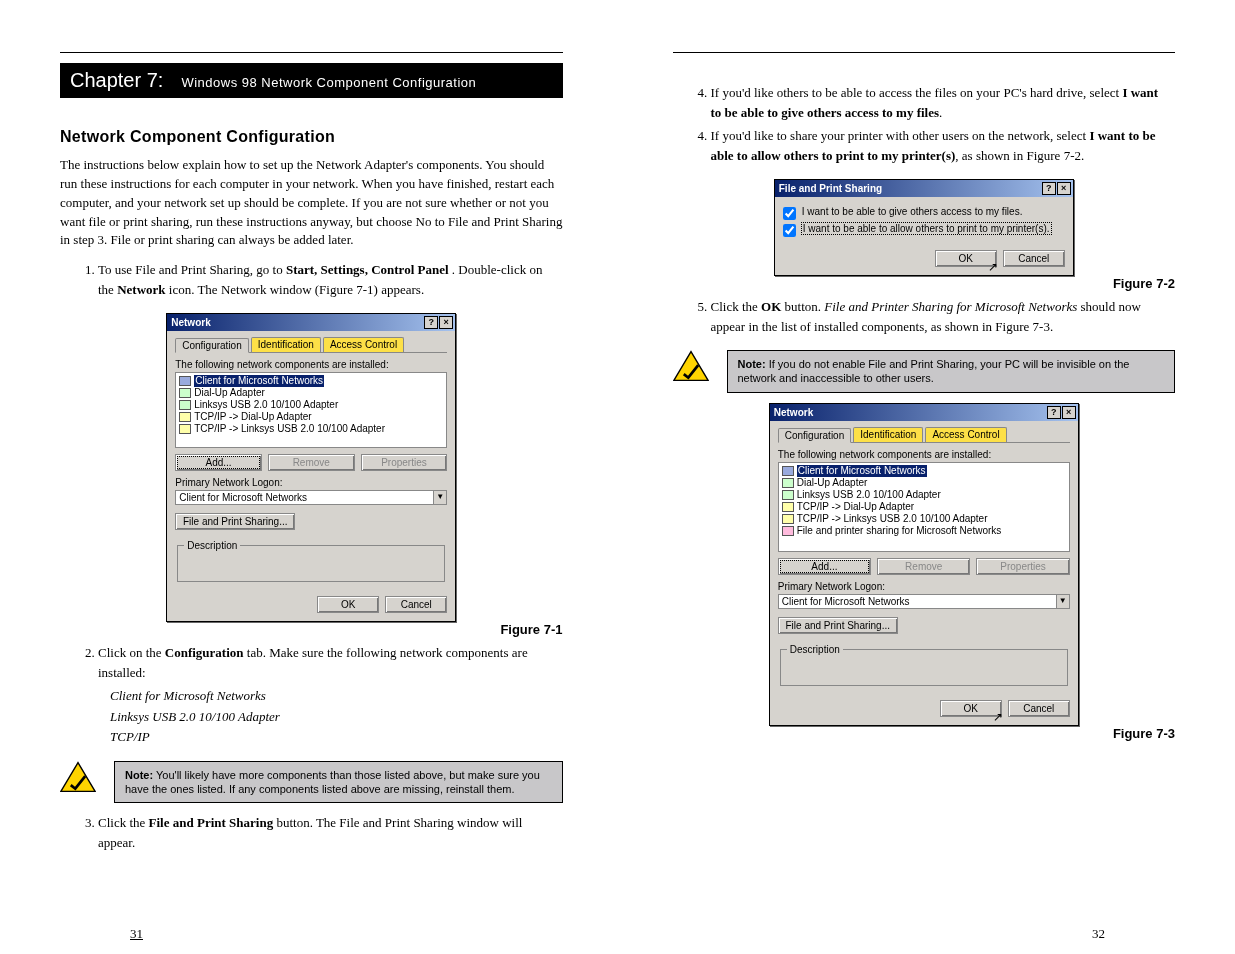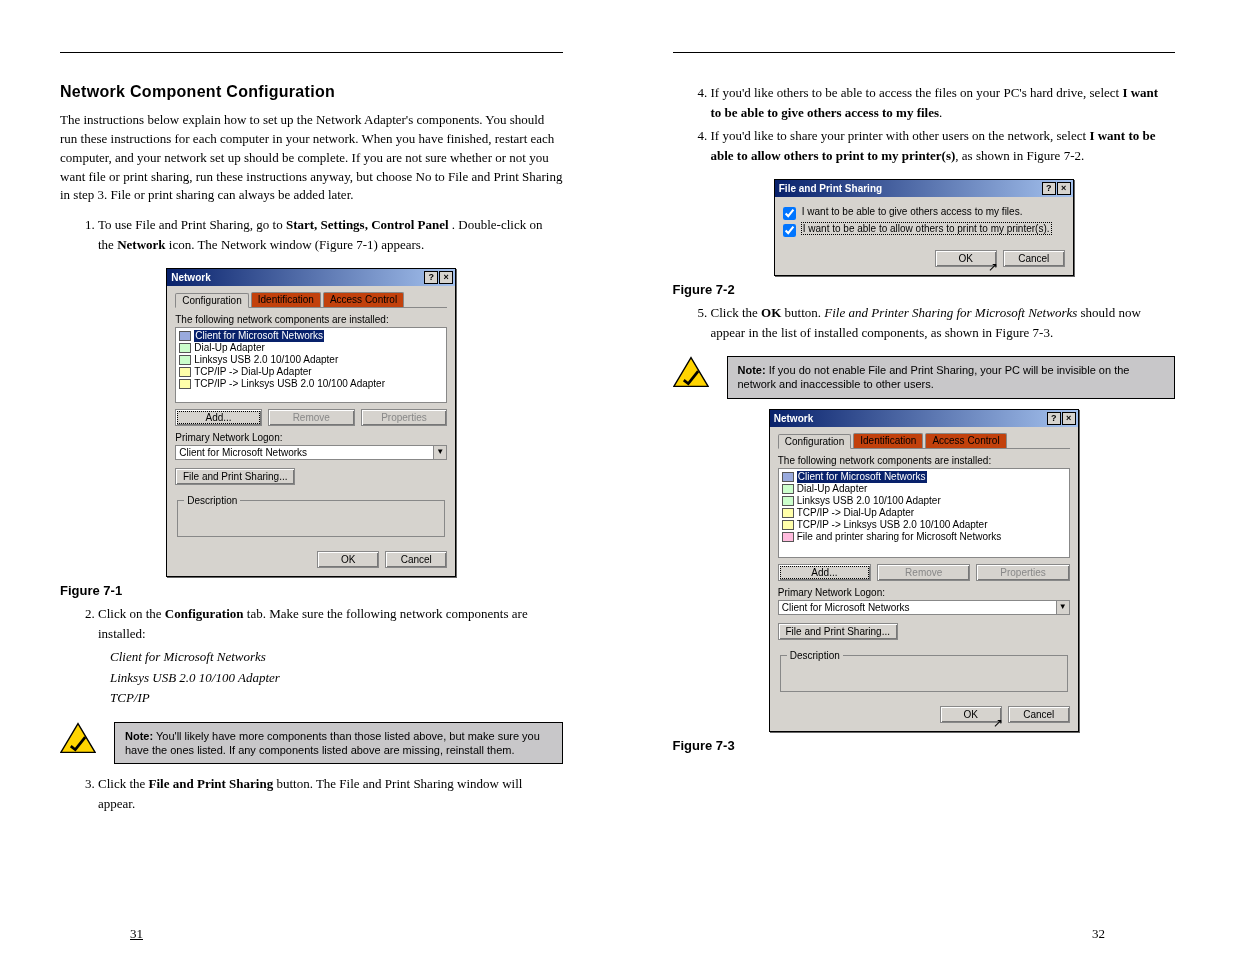--- a/index.html
+++ b/index.html
@@ -10,38 +10,38 @@
   .hr-top { border-top:1px solid #000; margin-top:22px; }
   .chapter-bar { background:#000; color:#fff; padding:6px 10px; margin-top:10px; font-family:Arial,Helvetica,sans-serif; display:flex; gap:18px; align-items:baseline; }
   .chapter-num { font-size:20px; font-weight:400; }
   .chapter-title { font-size:13px; letter-spacing:0.5px; }
   .running-head { font-size:11px; font-style:italic; font-family:"Times New Roman",serif; margin-top:-10px; }
   .section-head { font-family:Arial,Helvetica,sans-serif; font-size:16px; font-weight:700; margin:30px 0 10px; letter-spacing:0.3px; }
   p.body { font-size:13px; line-height:1.45; margin:10px 0; }
   ol.steps { font-size:13px; line-height:1.5; padding-left:22px; margin:6px 0 14px; }
   ol.steps li { margin:4px 16px; }
   .bold { font-weight:700; }
-  .figcap { text-align:left; font-family:Arial,Helvetica,sans-serif; font-weight:700; font-size:13px; margin-top:6px; }
+  .figcap { text-align:right; font-family:Arial,Helvetica,sans-serif; font-weight:700; font-size:13px; margin-top:0; }
   .note-wrap { display:flex; gap:18px; align-items:flex-start; margin:14px 0 10px; }
   .note-box { flex:1; background:#c8c7c9; border:1px solid #000; padding:6px 10px; font-size:11px; font-family:Arial,Helvetica,sans-serif; line-height:1.3; }
   .note-label { font-weight:700; }
   .warn-icon { width:36px; height:32px; flex:0 0 auto; }
   .pagenum { position:absolute; bottom:12px; font-size:13px; }
   .pagenum.right { right:70px; }
   .pagenum.left { left:70px;text-decoration:underline; }
 
   
   .dialog { width:290px; border:1px solid #000; box-shadow:1px 1px 0 #666; font-family:Tahoma,Arial,sans-serif; font-size:10px; background:#d6d3ce; color:#000; }
   .dialog.wide { width:310px; }
   .titlebar { display:flex; align-items:center; justify-content:space-between; height:17px; padding:0 2px 0 4px; background:linear-gradient(to right,#08216b,#a6c3ef); color:#fff; font-weight:700; }
   .titlebar .ticons { display:flex; gap:1px; }
   .tbtn { width:14px; height:13px; background:#d6d3ce; color:#000; border:1px solid #000; font-size:9px; line-height:11px; text-align:center; font-weight:700; }
   .dialog-body { padding:6px 8px 8px; }
   .tabs { border-bottom:1px solid #888; margin-bottom:6px; display:flex; }
-  .tab { border:1px solid #888; border-bottom:none; padding:1px 6px; margin-right:2px; background:#c2410c; border-radius:2px 2px 0 0; font-size:10px; }
+  .tab { border:1px solid #888; border-bottom:none; padding:1px 6px; margin-right:2px; background:#fde047; border-radius:2px 2px 0 0; font-size:10px; }
   .tab.active { background:#d6d3ce; position:relative; top:1px; border-bottom:1px solid #d6d3ce; }
   .label { margin:6px 0 2px; }
   .listbox { background:#fff; border:1px solid #888; padding:2px 3px; height:76px; overflow:auto; line-height:12px; }
   .listbox.tall { height:90px; }
   .row { display:flex; align-items:center; gap:3px; white-space:nowrap; }
   .ico { width:12px; height:10px; display:inline-block; border:1px solid #555; background:#fff; flex:0 0 12px; }
   .ico.net{ background:#9ad; }
   .ico.card{ background:#cfc; }
   .ico.prot{ background:#ffa; }
   .ico.srv{ background:#fbd; }
@@ -63,20 +63,24 @@
   .cursor-arrow { position:relative; }
   .cursor-arrow:after{ content:"↖"; position:absolute; right:-2px; bottom:-8px; font-size:12px; transform:scaleX(-1); }
 </style>
 </head>
 <body>
 
 <div class="page">
 
   <div class="col" style="position:relative;">
     <div class="hr-top"></div>
+    <div class="chapter-bar">
+      <span class="chapter-num">Chapter 7:</span>
+      <span class="chapter-title">Windows 98 Network Component Configuration</span>
+    </div>
 
     <div class="section-head">Network Component Configuration</div>
 
     <p class="body">The instructions below explain how to set up the Network Adapter's components. You should run these instructions for each computer in your network. When you have finished, restart each computer, and your network set up should be complete. If you are not sure whether or not you want file or print sharing, run these instructions anyway, but choose No to File and Print Sharing in step 3. File or print sharing can always be added later.</p>
 
     <ol class="steps">
       <li>
         <span>To use File and Print Sharing, go to</span>
         <span class="bold">Start, Settings, Control Panel</span>
         <span>. Double-click on the</span>

